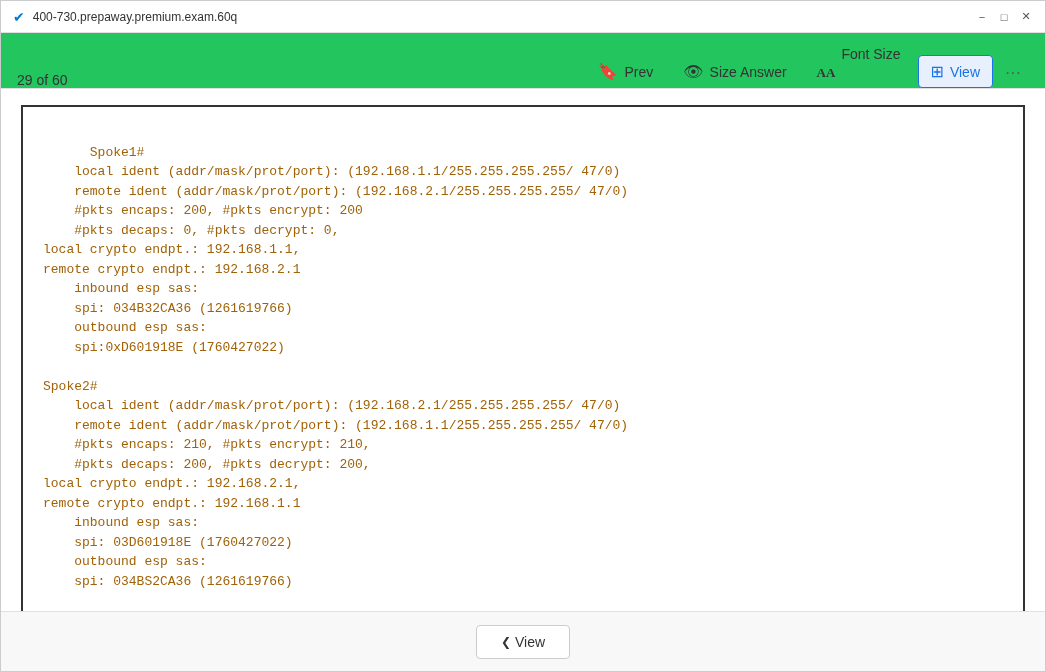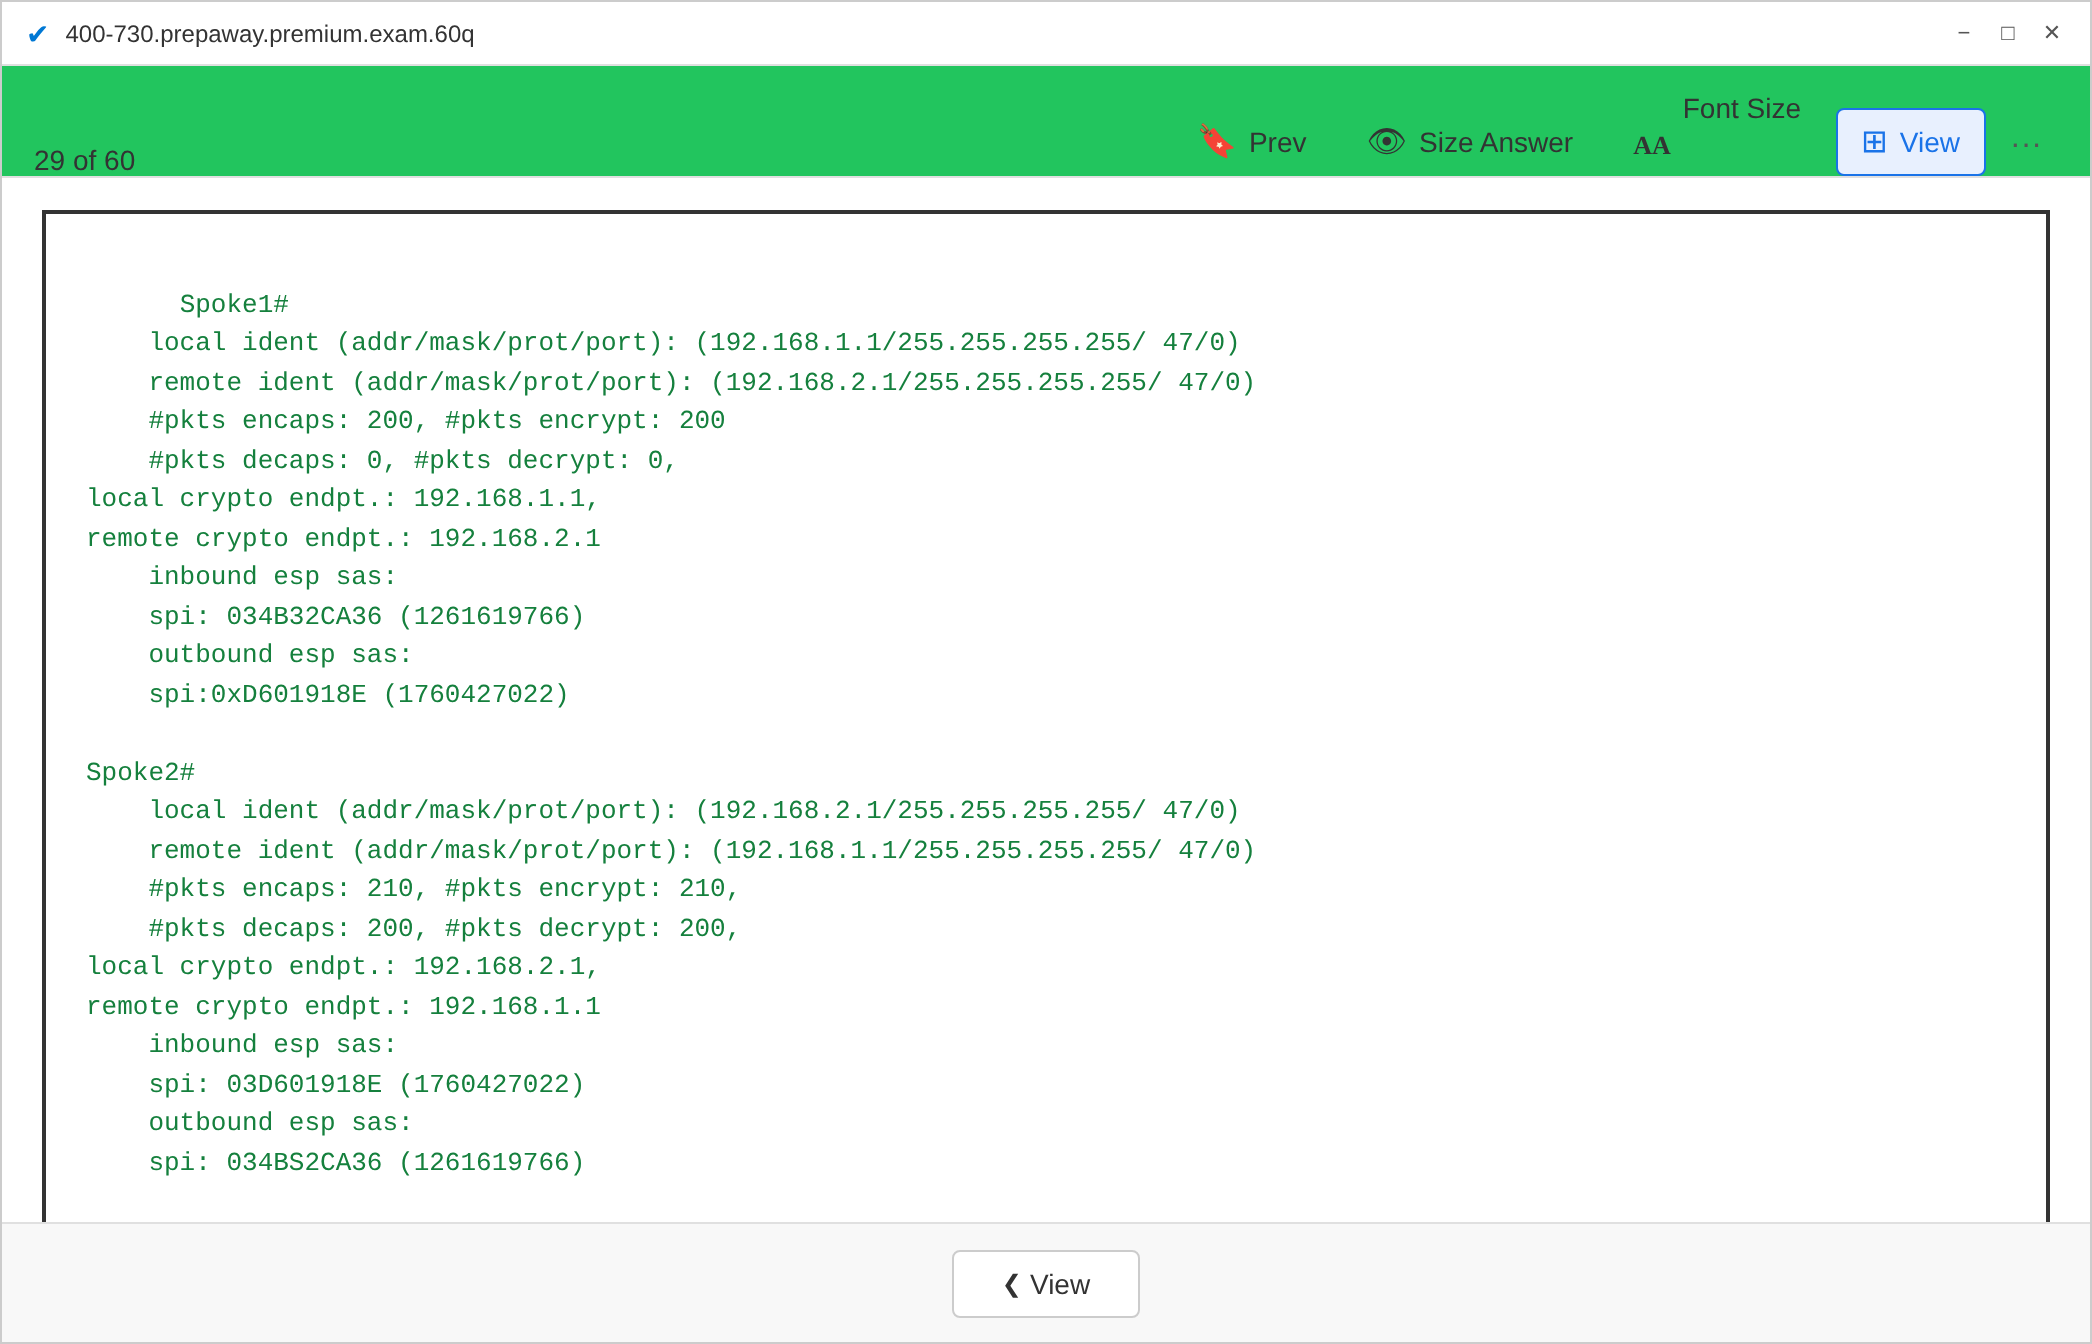--- a/index.html
+++ b/index.html
@@ -125,21 +125,21 @@
       gap: 16px;
     }
 
     
     .exhibit-box {
       border: 2px solid #333;
       padding: 16px 20px;
       font-family: 'Courier New', Courier, monospace;
       font-size: 13px;
       line-height: 1.5;
-      color: #15803d;
+      color: #a16207;
       background: #fff;
       white-space: pre;
     }
 
     
     .nav-bar {
       height: 60px;
       background: #f8f8f8;
       border-top: 1px solid #e0e0e0;
       display: flex;

